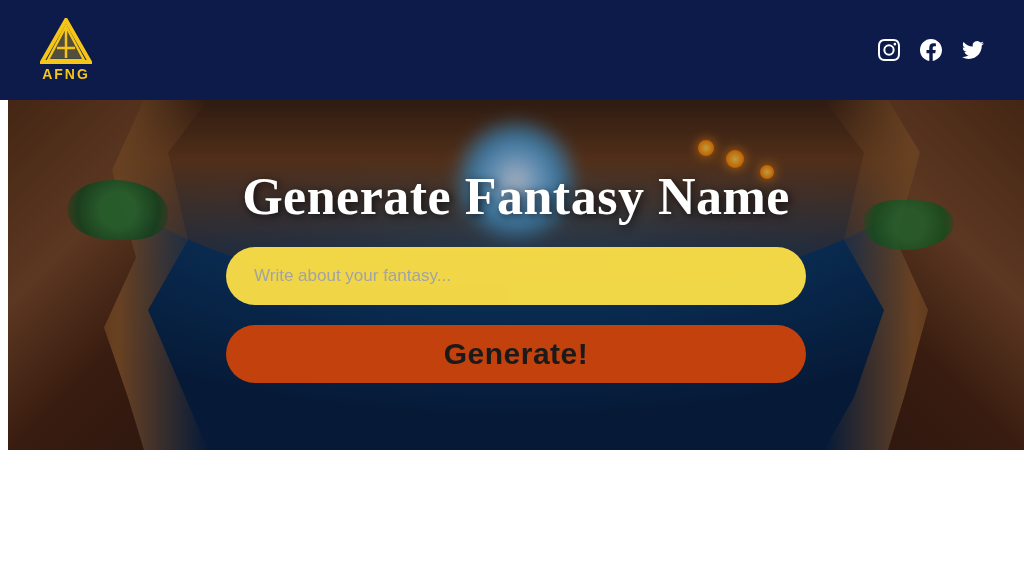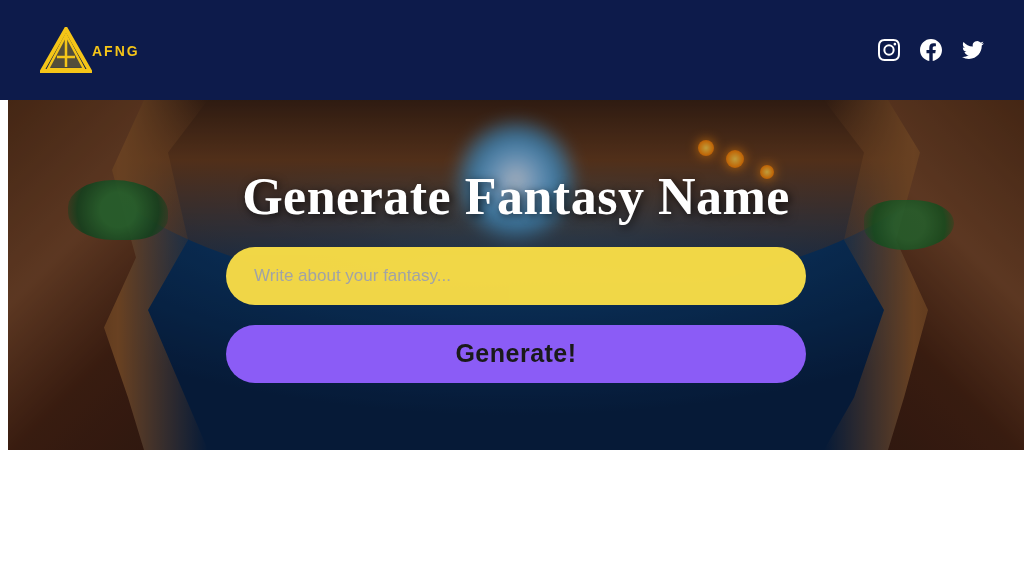--- a/index.html
+++ b/index.html
@@ -19,20 +19,21 @@
       height: 100px;
       background-color: #0d1b4b;
       display: flex;
       align-items: center;
       padding: 0 40px;
       z-index: 10;
     }
 
     .logo {
       display: flex;
+      flex-direction: column;
       align-items: center;
       margin-right: auto;
     }
 
     .logo-triangle {
       width: 52px;
       height: 46px;
     }
 
     .logo-text {
@@ -257,23 +258,23 @@
 
     .search-input::placeholder {
       color: #aaa;
     }
 
     .generate-btn {
       width: 580px;
       height: 58px;
       border-radius: 30px;
       border: none;
-      background: #8b5cf6;
+      background: #c2410c;
       color: #1a1a1a;
-      font-size: 25px;
+      font-size: 30px;
       font-weight: 800;
       cursor: pointer;
       letter-spacing: 0.5px;
     }
 
     
     .icon-svg {
       width: 22px;
       height: 22px;
       fill: white;

